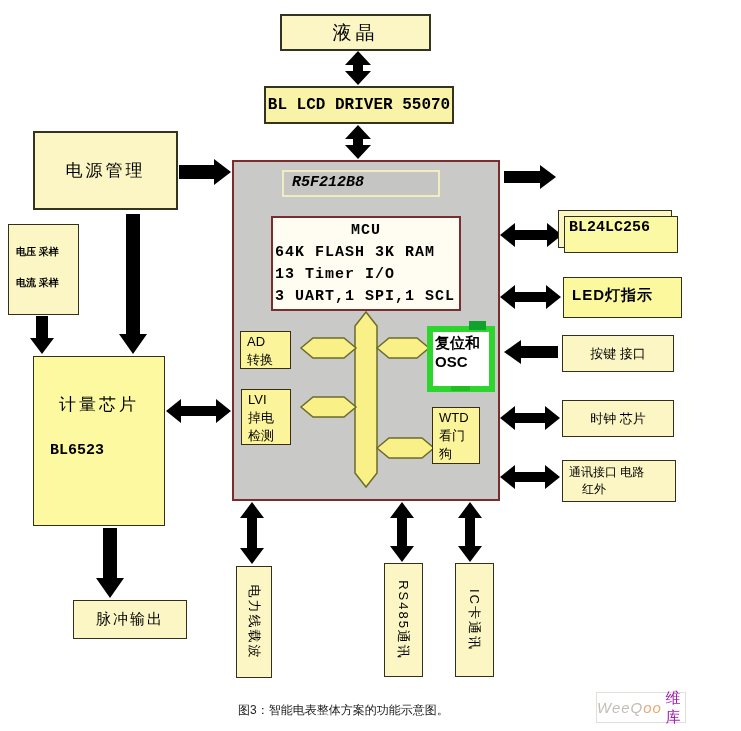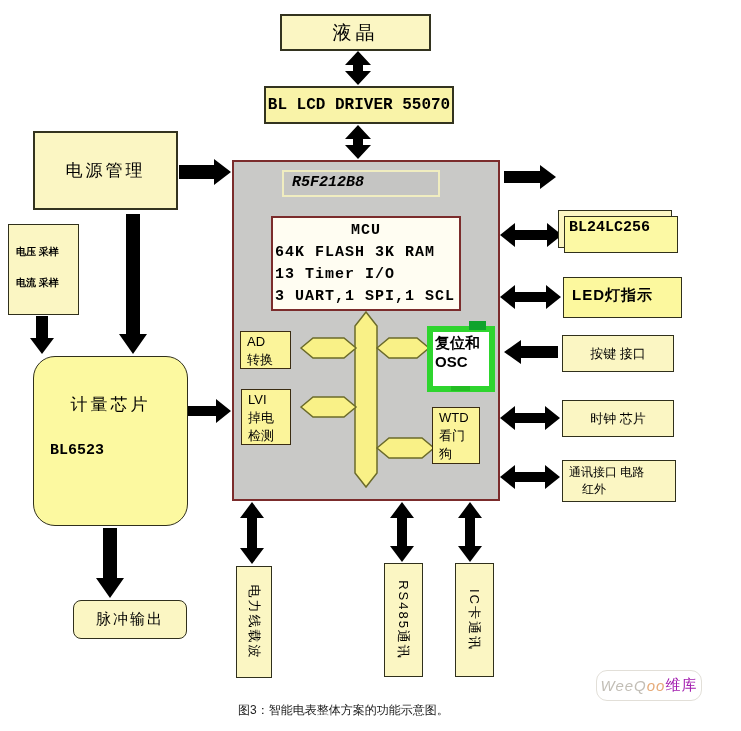--- a/index.html
+++ b/index.html
@@ -69,25 +69,25 @@
     <span>BL LCD DRIVER 55070</span>
   </div>
 
   <div class="abs box-thick center" style="left:33px;top:131px;width:145px;height:79px;font-size:17px;letter-spacing:3px;">
     <span>电源管理</span>
   </div>
   <div class="abs box" style="left:8px;top:224px;width:71px;height:91px;font-size:10px;font-weight:bold;padding:20px 0 0 7px;">
     <div>电压 采样</div>
     <div style="margin-top:17px;">电流 采样</div>
   </div>
-  <div class="abs box bright" style="left:33px;top:356px;width:155px;height:170px;background:#fcf9a0;border-radius:22px;">
+  <div class="abs box bright" style="left:33px;top:356px;width:132px;height:170px;background:#fcf9a0;">
     <div style="text-align:center;margin-top:36px;font-size:17px;letter-spacing:3px;">计量芯片</div>
     <div class="mono" style="margin:26px 0 0 16px;font-size:15px;">BL6523</div>
   </div>
-  <div class="abs box center" style="left:73px;top:600px;width:114px;height:39px;font-size:15px;letter-spacing:2px;border-radius:8px;">
+  <div class="abs box center" style="left:73px;top:600px;width:114px;height:39px;font-size:15px;letter-spacing:2px;">
     <span>脉冲输出</span>
   </div>
 
   <div class="abs part-label mono" style="left:282px;top:170px;width:158px;height:27px;font-style:italic;">
     <span>R5F212B8</span>
   </div>
   <div class="abs mcu-core mono" style="left:271px;top:216px;width:190px;height:95px;">
     <div class="c">MCU</div>
     <div class="l">64K FLASH 3K RAM</div>
     <div class="l">13 Timer I/O</div>
@@ -138,19 +138,19 @@
     <div class="vtext" style="width:110px;height:34px;transform:translateX(34px) rotate(90deg);">电力线载波</div>
   </div>
   <div class="abs box vtext-outer" style="left:384px;top:563px;width:39px;height:114px;">
     <div class="vtext" style="width:112px;height:37px;transform:translateX(37px) rotate(90deg);">RS485通讯</div>
   </div>
   <div class="abs box vtext-outer" style="left:455px;top:563px;width:39px;height:114px;">
     <div class="vtext" style="width:112px;height:37px;transform:translateX(37px) rotate(90deg);">IC卡通讯</div>
   </div>
 
   <div class="abs cap" style="left:238px;top:702px;">图3：智能电表整体方案的功能示意图。</div>
-  <div class="abs wm center" style="left:596px;top:670px;width:106px;height:31px;border-radius:11px;">
+  <div class="abs wm center" style="left:596px;top:692px;width:90px;height:31px;">
     <span class="g">WeeQ</span>
       <span class="o">oo</span>
       <span class="k">维库</span>
   </div>
 
 </div>
 
 </body></html>

